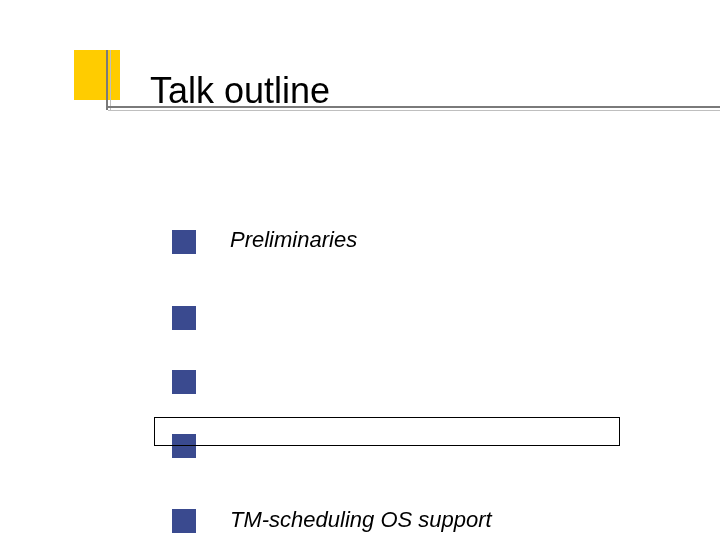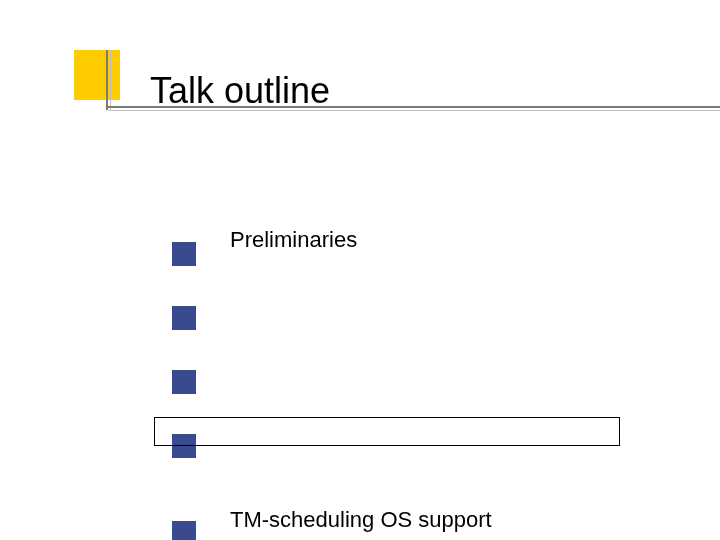--- a/index.html
+++ b/index.html
@@ -53,23 +53,24 @@
   }
 
   
   .bullets {
     position: absolute;
     top: 142px; left: 100px;
     width: 560px;
   }
   .bullet-item {
     display: flex;
-    align-items: flex-end;
+    align-items: center;
     margin-bottom: 4px;
     position: relative;
+    font-style: italic;
   }
   .bullet-sq {
     width: 10px; height: 10px;
     background: #3a4a8f;
     margin-right: 18px;
     margin-top: 8px;
     flex-shrink: 0;
   }
   .bullet-text {
     font-size: 22px;

